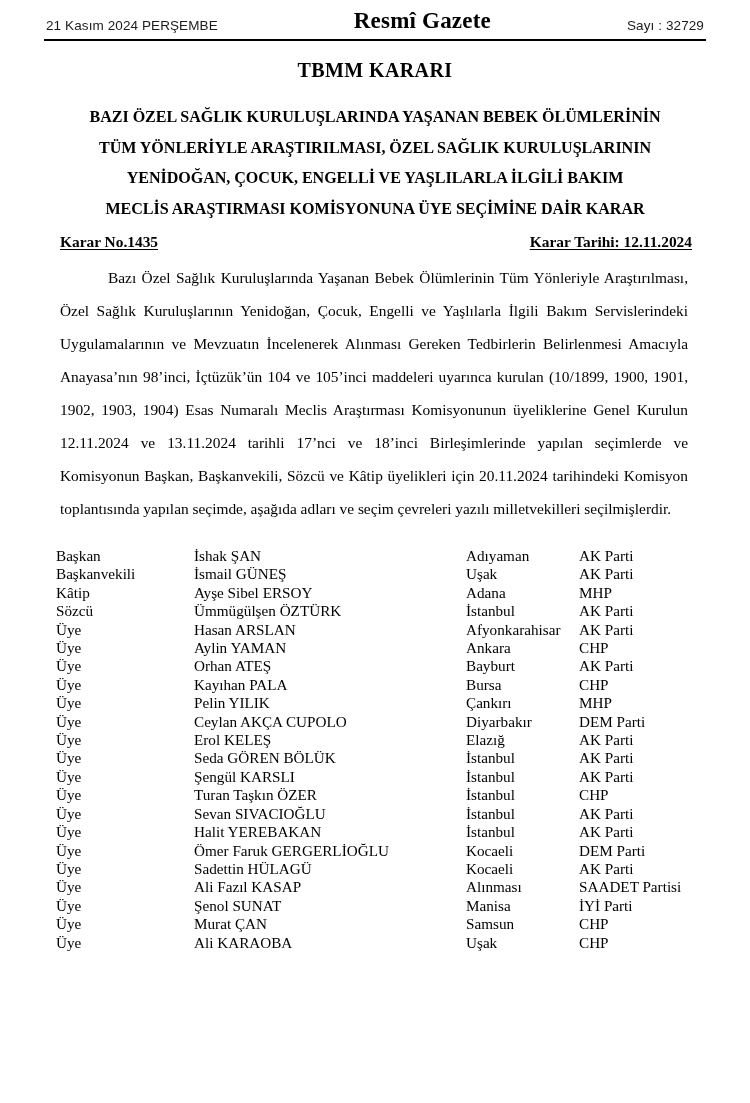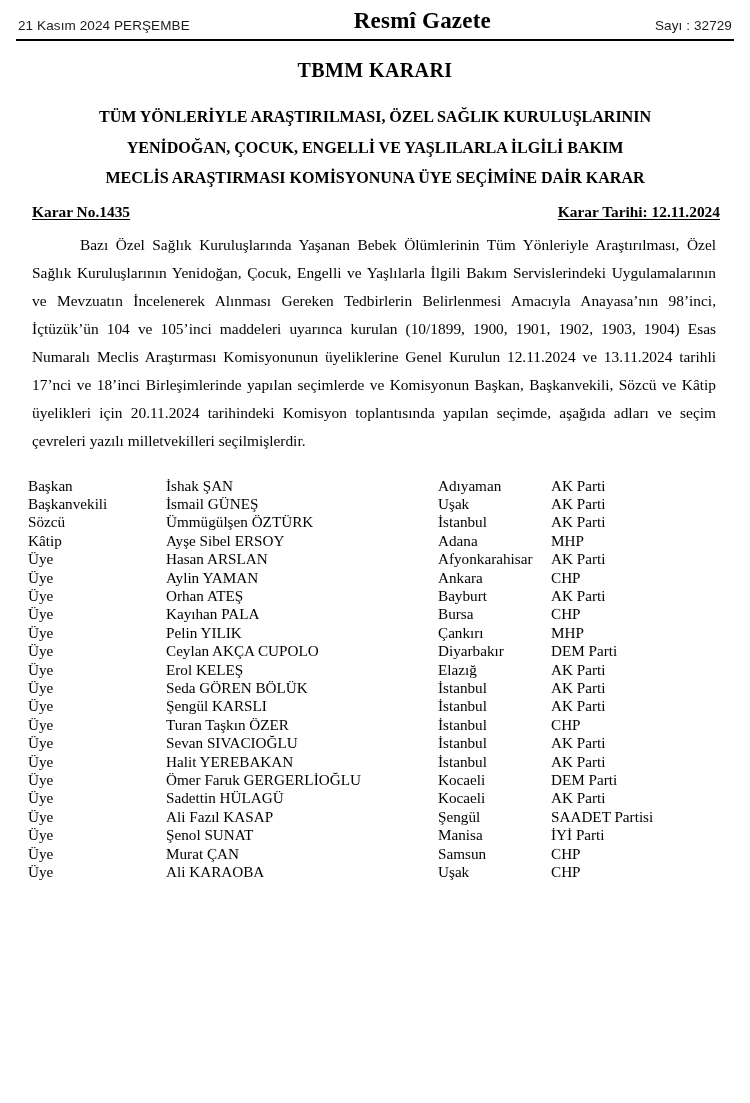--- a/index.html
+++ b/index.html
@@ -15,21 +15,21 @@
     color: #000000;
     -webkit-font-smoothing: antialiased;
     overflow: hidden;
   }
 
   .page {
     position: relative;
     width: 750px;
     height: 996px;
     box-sizing: border-box;
-    padding: 0 12px;
+    padding: 0 40px;
   }
 
   
   .masthead {
     position: relative;
     height: 34px;
     display: flex;
     align-items: flex-end;
     justify-content: space-between;
     padding: 0 6px 2px 6px;
@@ -91,21 +91,21 @@
   }
   .decision-meta span {
     text-decoration: underline;
     text-underline-offset: 2px;
   }
 
   
   .body-text {
     margin: 10px 22px 0 20px;
     font-size: 15.4px;
-    line-height: 28px;
+    line-height: 33px;
     text-align: justify;
     text-justify: inter-word;
     text-indent: 48px;
     hyphens: none;
   }
 
   
   .members {
     margin: 22px 0 0 16px;
     border-collapse: collapse;
@@ -131,20 +131,21 @@
   <div class="masthead">
     <div class="masthead-date">21 Kasım 2024 PERŞEMBE</div>
     <div class="masthead-title" style="color: #000000;">Resmî Gazete</div>
     <div class="masthead-issue">Sayı : 32729</div>
   </div>
   <div class="masthead-rule"></div>
 
   <div class="doc-kind">TBMM KARARI</div>
 
   <div class="doc-title">
+    <div class="tline">BAZI ÖZEL SAĞLIK KURULUŞLARINDA YAŞANAN BEBEK ÖLÜMLERİNİN</div>
     <div class="tline">TÜM YÖNLERİYLE ARAŞTIRILMASI, ÖZEL SAĞLIK KURULUŞLARININ</div>
     <div class="tline">YENİDOĞAN, ÇOCUK, ENGELLİ VE YAŞLILARLA İLGİLİ BAKIM</div>
     <div class="tline">MECLİS ARAŞTIRMASI KOMİSYONUNA ÜYE SEÇİMİNE DAİR KARAR</div>
   </div>
 
   <div class="decision-meta">
     <span>Karar No.1435</span>
     <span>Karar Tarihi: 12.11.2024</span>
   </div>
 
@@ -164,32 +165,32 @@
         <td>Adıyaman</td>
         <td>AK Parti</td>
       </tr>
       <tr>
         <td>Başkanvekili</td>
         <td>İsmail GÜNEŞ</td>
         <td>Uşak</td>
         <td>AK Parti</td>
       </tr>
       <tr>
-        <td>Sözcü</td>
-        <td>Ümmügülşen ÖZTÜRK</td>
-        <td>İstanbul</td>
-        <td>AK Parti</td>
-      </tr>
-      <tr>
         <td>Kâtip</td>
         <td>Ayşe Sibel ERSOY</td>
         <td>Adana</td>
         <td>MHP</td>
       </tr>
       <tr>
+        <td>Sözcü</td>
+        <td>Ümmügülşen ÖZTÜRK</td>
+        <td>İstanbul</td>
+        <td>AK Parti</td>
+      </tr>
+      <tr>
         <td>Üye</td>
         <td>Hasan ARSLAN</td>
         <td>Afyonkarahisar</td>
         <td>AK Parti</td>
       </tr>
       <tr>
         <td>Üye</td>
         <td>Aylin YAMAN</td>
         <td>Ankara</td>
         <td>CHP</td>
@@ -262,21 +263,21 @@
       </tr>
       <tr>
         <td>Üye</td>
         <td>Sadettin HÜLAGÜ</td>
         <td>Kocaeli</td>
         <td>AK Parti</td>
       </tr>
       <tr>
         <td>Üye</td>
         <td>Ali Fazıl KASAP</td>
-        <td>Şengül</td>
+        <td>Alınması</td>
         <td>SAADET Partisi</td>
       </tr>
       <tr>
         <td>Üye</td>
         <td>Şenol SUNAT</td>
         <td>Manisa</td>
         <td>İYİ Parti</td>
       </tr>
       <tr>
         <td>Üye</td>

